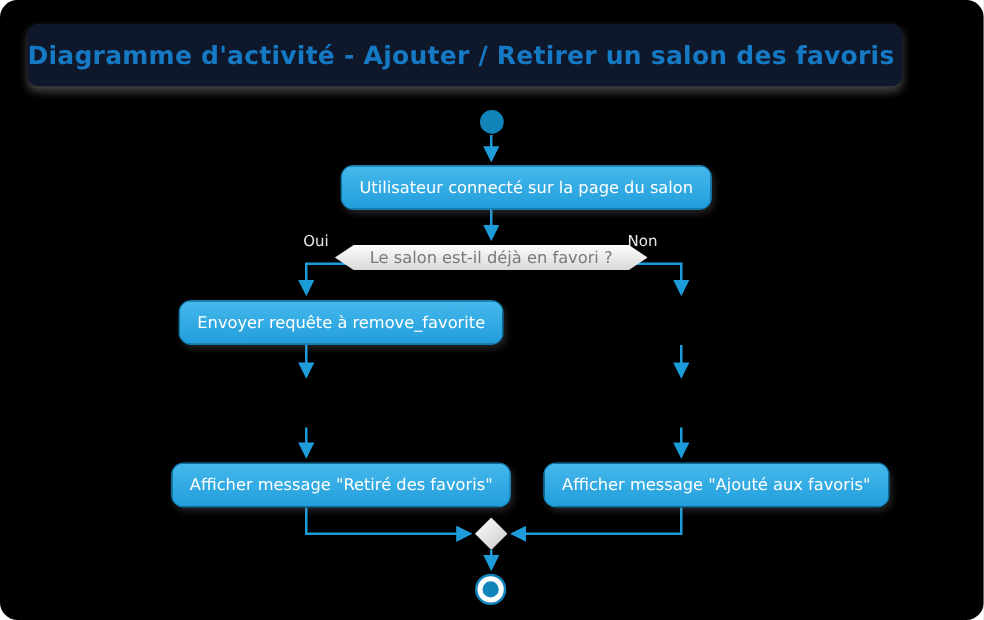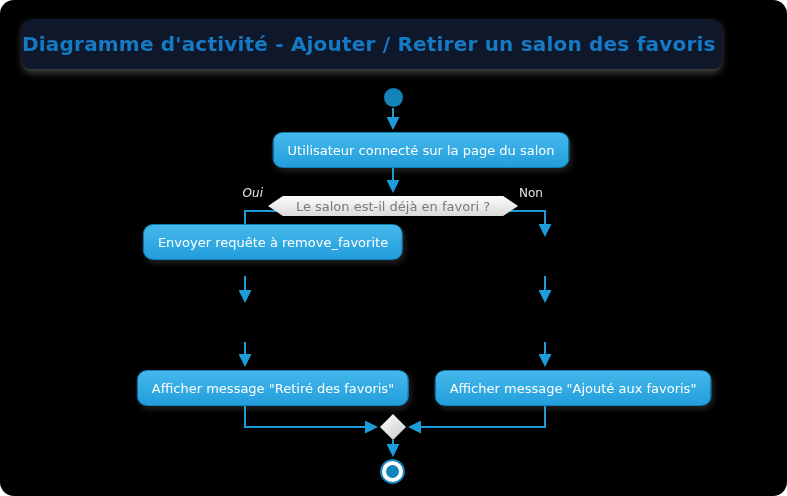--- a/index.html
+++ b/index.html
@@ -32,36 +32,36 @@
     background:linear-gradient(180deg,#45B8EB,var(--activity-fill,#229EDC));
     border:1px solid var(--activity-border,#117FB4);
     border-radius:10px;
     box-shadow:2px 3px 6px rgba(140,140,140,0.25);
     margin-left:28px;
   }
   .col-c{left:393px;}
   .col-l{left:245px;}
   .col-r{left:545px;}
   .row0{top:132px;}
-  .row1{top:224px;}
+  .row1{top:240px;}
   .row2{top:306px;}
   .row3{top:370px;}
   .decision{
     position:absolute;left:393px;top:196px;height:20px;transform:translateX(-50%);
     display:flex;align-items:center;justify-content:center;
     padding:0 28px;box-sizing:border-box;white-space:nowrap;
     color:var(--decision-text,#7a7a7a);font-size:13px;
     background:linear-gradient(180deg,#fdfdfd,var(--decision-fill,#d9d9d9));
     clip-path:polygon(15px 0,calc(100% - 15px) 0,100% 50%,calc(100% - 15px) 100%,15px 100%,0 50%);
   }
   .branch-label{
     position:absolute;top:186px;color:var(--branch-label,#e6e6e6);font-size:12px;
   }
-  .label-oui{left:263px;transform:translateX(-100%);font-style:italic;}
-  .label-non{left:519px;}
+  .label-oui{left:263px;transform:translateX(-100%);}
+  .label-non{left:502px;}
   .merge{
     left:380px;top:414px;width:26px;height:26px;
     clip-path:polygon(50% 0,100% 50%,50% 100%,0 50%);
     background:linear-gradient(135deg,#ffffff,#c9c9c9);
   }
   .final-node{
     left:380px;top:459px;width:25px;height:25px;border-radius:50%;
     background:#ffffff;border:2px solid var(--terminal,#1284BA);
     display:flex;align-items:center;justify-content:center;
   }

